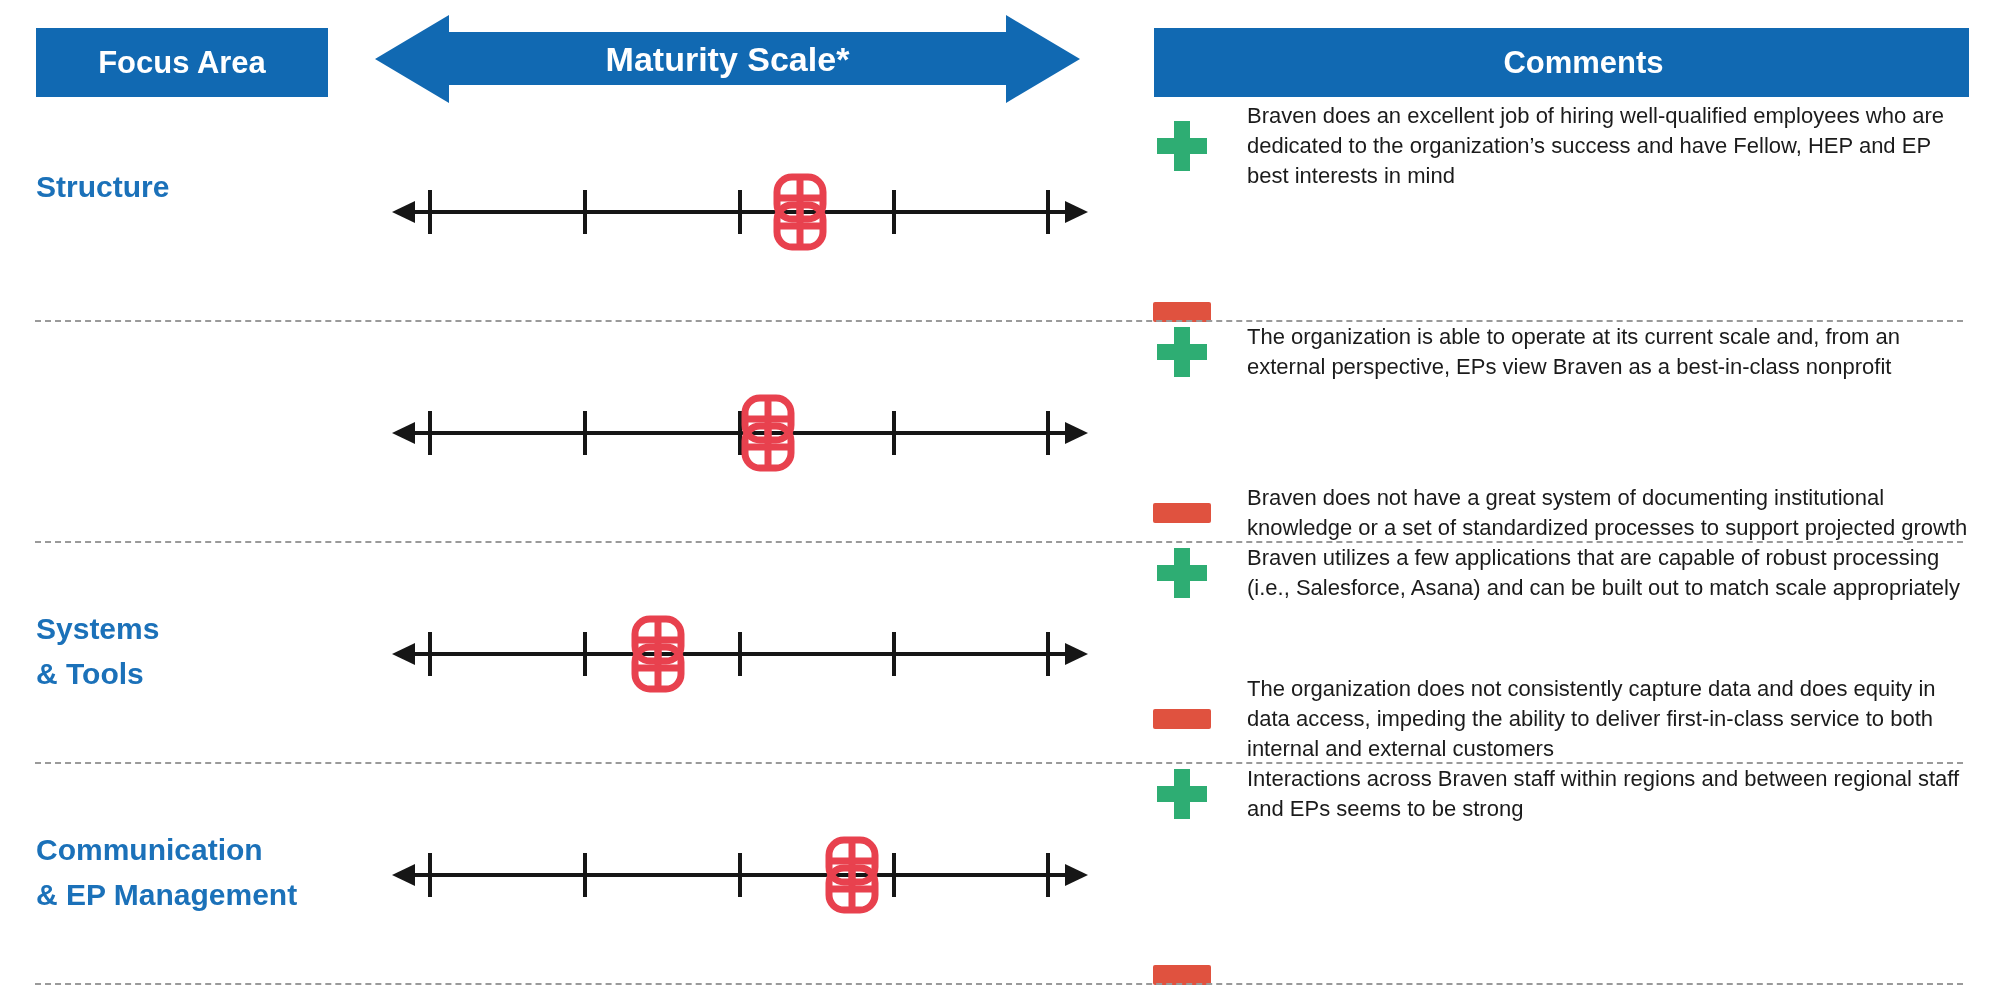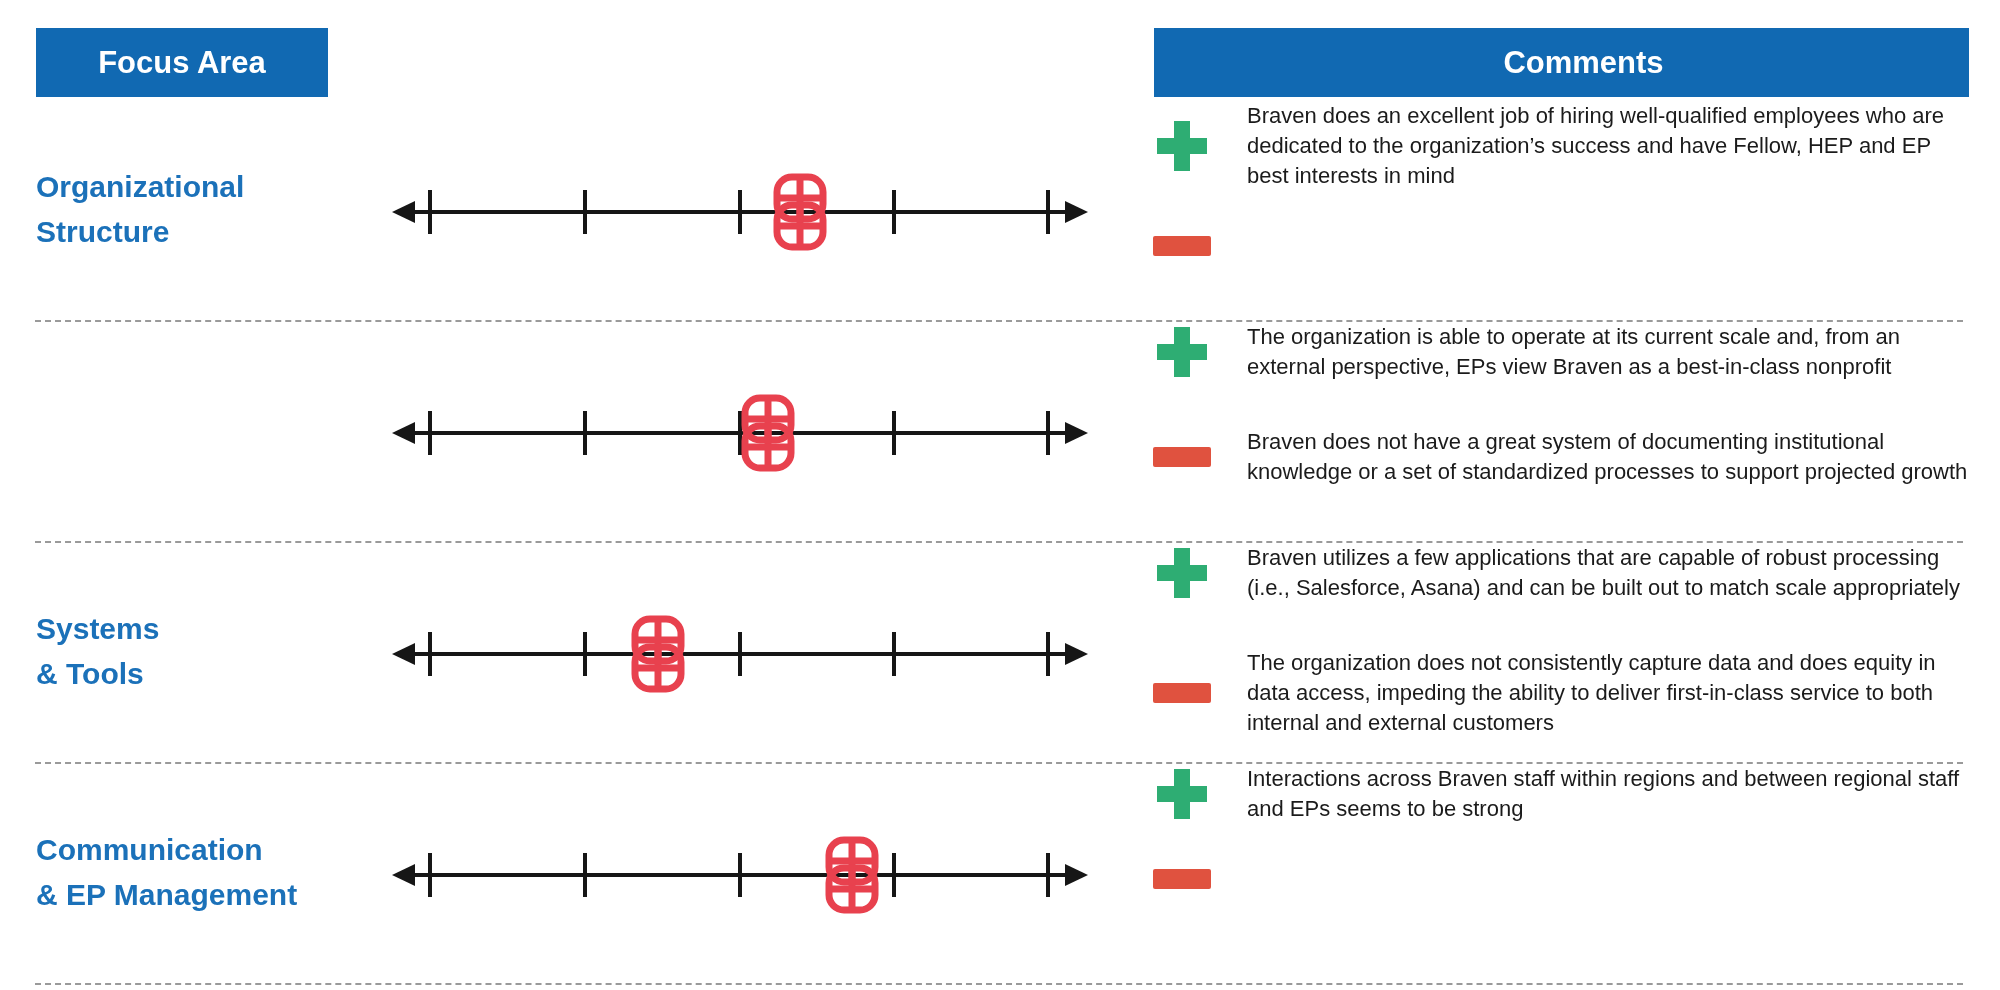--- a/index.html
+++ b/index.html
@@ -38,43 +38,48 @@
 
   .flabel{position:absolute;left:36px;top:50%;transform:translateY(-52%);
     height:92px;color:var(--label-blue);font-weight:bold;font-size:30px;}
   .flabel span{display:block;line-height:45px;white-space:nowrap;}
 
   .scale{position:absolute;left:390px;top:0;bottom:0;width:700px;}
   .axis{position:absolute;left:0;top:50%;transform:translateY(-50%);}
   .marker{position:absolute;top:50%;transform:translate(-50%,-50%);width:56px;height:78px;}
 
   .ccell{position:absolute;left:1152px;width:818px;top:0;bottom:0;
-    display:flex;flex-direction:column;justify-content:flex-start;gap:45px;}
+    display:flex;flex-direction:column;justify-content:space-between;gap:45px;}
   .comment{display:flex;align-items:center;}
   .icon-wrap{flex:0 0 60px;width:60px;display:flex;justify-content:center;align-items:center;}
   .comment p{margin-left:35px;width:730px;font-size:22px;line-height:30px;
     color:var(--text-black);}
 </style>
 </head>
 <body>
 
 <div class="canvas">
 
   <div class="hdr">
     <div class="hdr-box focus">Focus Area</div>
 
+    <div class="hdr-arrow">
+      <svg width="705" height="88" viewBox="0 0 705 88">
+        <polygon points="0,44 74,0 74,17 631,17 631,0 705,44 631,88 631,70 74,70 74,88" fill="#1169B2"></polygon>
+      </svg>
+      <span class="arrow-label">Maturity Scale*</span>
+    </div>
 
     <div class="hdr-box comments">Comments</div>
   </div>
 
   <div id="rows">
   <section class="row">
 
     <div class="flabel">
-      <span>Organizational</span>
       <span>Structure</span>
     </div>
 
     <div class="scale">
       <svg class="axis" width="700" height="56" viewBox="0 0 700 56">
         <g stroke="#161616" stroke-width="4">
           <line x1="16" y1="28" x2="684" y2="28"></line>
           <line x1="40" y1="6" x2="40" y2="50"></line>
           <line x1="195" y1="6" x2="195" y2="50"></line>
           <line x1="350" y1="6" x2="350" y2="50"></line>

